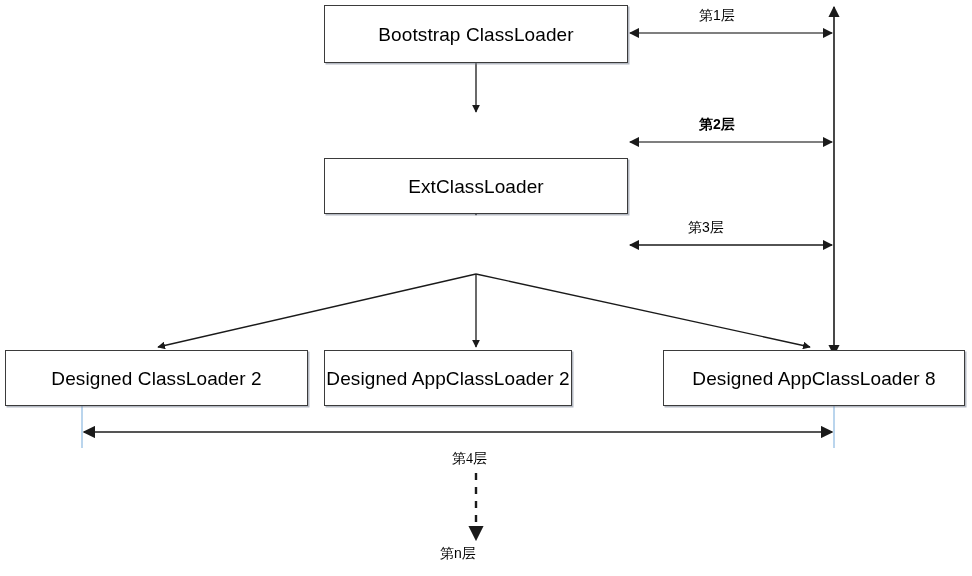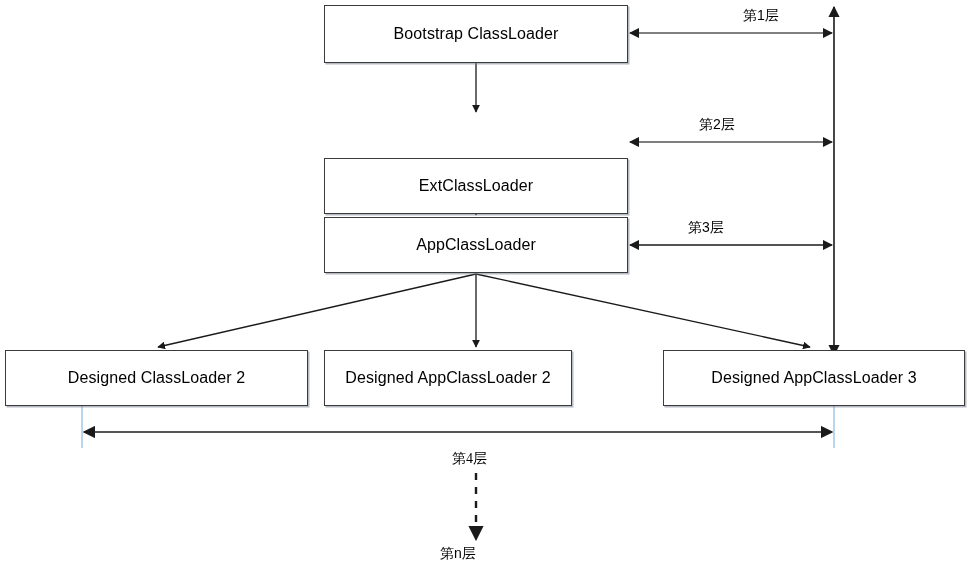--- a/index.html
+++ b/index.html
@@ -4,32 +4,32 @@
 <style>
   html,body{margin:0;padding:0;background:#ffffff;}
   body{width:972px;height:576px;position:relative;overflow:hidden;
        font-family:"Liberation Sans","DejaVu Sans",sans-serif;color:#000;}
   #canvas{position:absolute;left:0;top:0;width:972px;height:576px;}
   svg.layer{position:absolute;left:0;top:0;width:972px;height:576px;pointer-events:none;}
 
   .node{position:absolute;background:#ffffff;border:1.5px solid #3b3b3b;
         box-sizing:border-box;display:flex;align-items:center;justify-content:center;
         box-shadow:1.5px 1.5px 0 rgba(120,130,145,.55);}
-  .node span{font-size:16px;line-height:1;letter-spacing:.1px;white-space:nowrap;}
+  .node span{font-size:19px;line-height:1;letter-spacing:.1px;white-space:nowrap;}
 
   .n1{left:324px;top:5px;width:304px;height:58px;}
   .n2{left:324px;top:114px;width:304px;height:56px;margin-top:44px;}
   .n3{left:324px;top:217px;width:304px;height:56px;}
   .n4{left:5px;top:350px;width:303px;height:56px;}
   .n5{left:324px;top:350px;width:248px;height:56px;}
   .n6{left:663px;top:350px;width:302px;height:56px;}
 
   .lbl{position:absolute;font-size:14px;line-height:1;white-space:nowrap;color:#000;}
-  .l1{left:699px;top:8px;margin-left:44px;}
-  .l2{left:699px;top:117px;}
+  .l1{left:699px;top:8px;}
+  .l2{left:699px;top:117px;font-weight:bold;}
   .l3{left:688px;top:220px;}
   .l4{left:452px;top:452px;font-family:Liberation Serif, serif;}
   .ln{left:440px;top:546px;}
 </style>
 </head>
 <body>
 
 <div id="canvas">
 
   <svg class="layer" viewBox="0 0 972 576" xmlns="http://www.w3.org/2000/svg">
@@ -70,31 +70,28 @@
 
     <line x1="476" y1="473" x2="476" y2="538" stroke="#1a1a1a" stroke-width="2.4" stroke-dasharray="7 7" marker-end="url(#ahFat)"></line>
   </svg>
 
   <div class="node n1">
     <span>Bootstrap ClassLoader</span>
   </div>
   <div class="node n2">
     <span>ExtClassLoader</span>
   </div>
-  <div class="node n3">
-    <span>AppClassLoader</span>
-  </div>
   <div class="node n4">
     <span>Designed ClassLoader 2</span>
   </div>
   <div class="node n5">
     <span>Designed AppClassLoader 2</span>
   </div>
   <div class="node n6">
-    <span>Designed AppClassLoader 3</span>
+    <span>Designed AppClassLoader 8</span>
   </div>
 
   <div class="lbl l1">第1层</div>
   <div class="lbl l2">第2层</div>
   <div class="lbl l3">第3层</div>
   <div class="lbl l4">第4层</div>
   <div class="lbl ln">第n层</div>
 
 </div>
 

